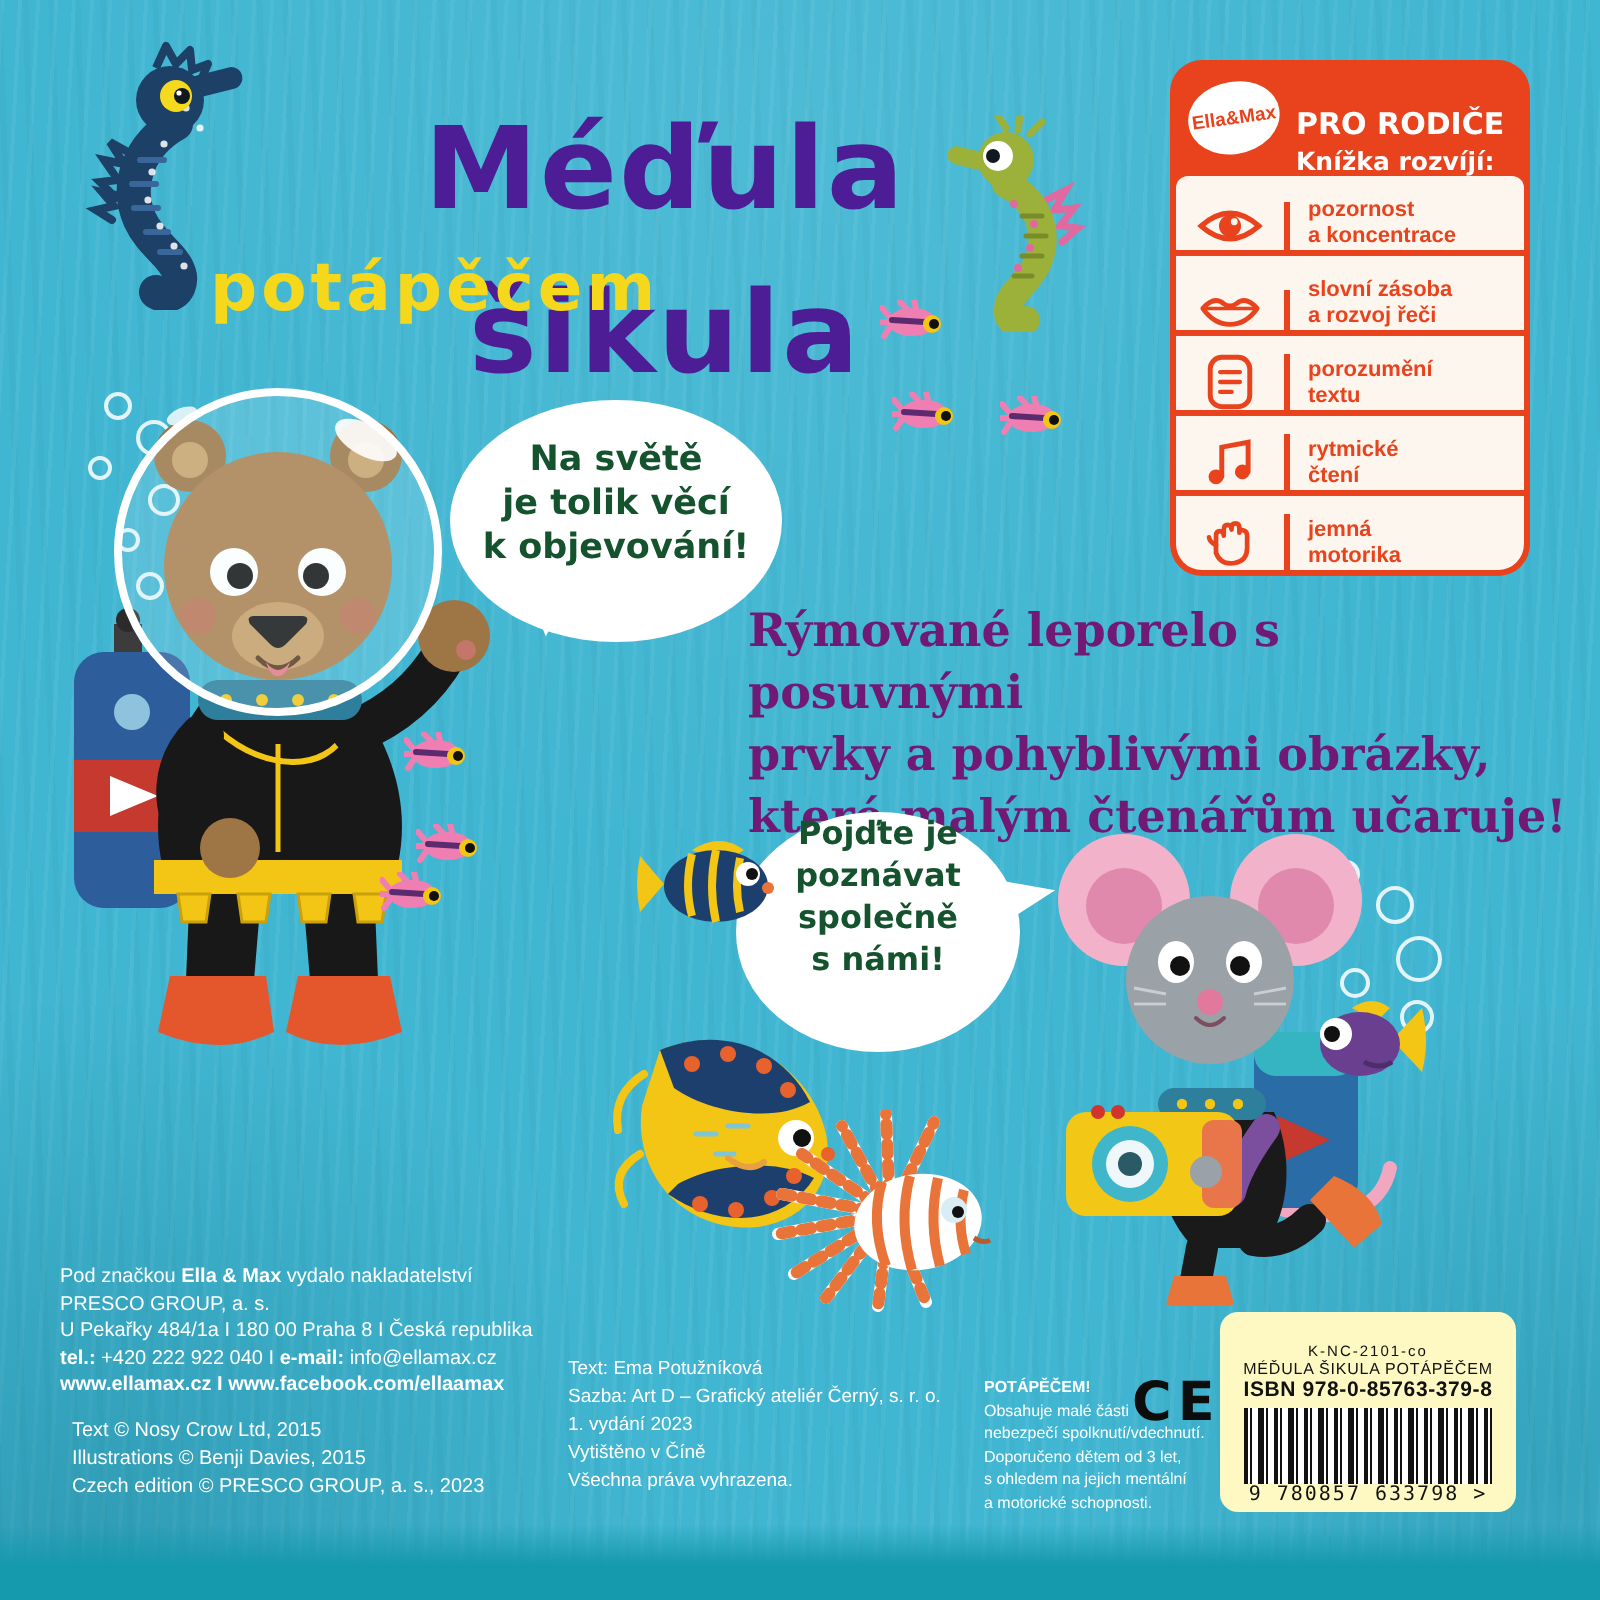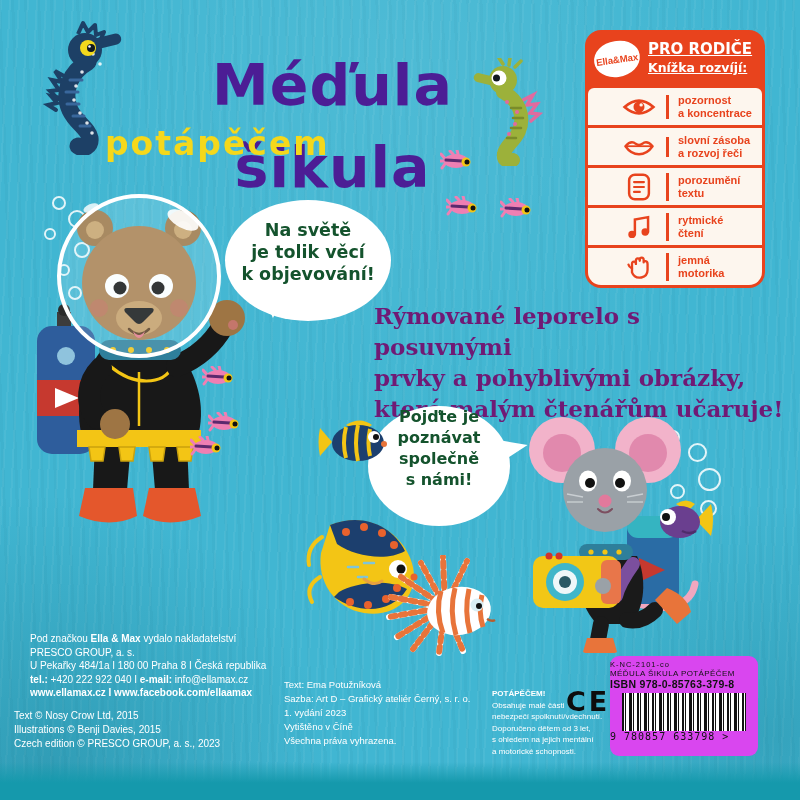--- a/index.html
+++ b/index.html
@@ -26,24 +26,24 @@
     font-family:"DejaVu Sans",sans-serif;font-weight:800;font-size:33px;
     color:#f5d81b;letter-spacing:2px;line-height:48px;}
 
   
   .pbox{left:585px;top:30px;width:180px;background:#e8431d;border-radius:16px;
     padding:3px;box-sizing:border-box;}
   .pb-header{position:relative;height:52px;color:#fff;}
   .pb-logo{position:absolute;left:6px;top:8px;width:46px;height:36px;background:#fff;
     border-radius:50% 46% 52% 48%;transform:rotate(-8deg);display:flex;align-items:center;
     justify-content:center;color:#e8431d;font-weight:bold;font-size:9.5px;}
-  .pb-head-text{position:absolute;left:60px;top:7px;text-decoration:underline;}
+  .pb-head-text{position:absolute;left:60px;top:20px;}
   .pb-title{font-size:15px;font-weight:800;font-family:"DejaVu Sans",sans-serif;line-height:19px;}
   .pb-sub{font-size:12.5px;font-weight:bold;font-family:"DejaVu Sans",sans-serif;line-height:17px;}
-  .pb-row{display:flex;background:#fdf6ee;height:37px;margin-top:3px;align-items:center;padding-left:24px;}
+  .pb-row{display:flex;background:#fdf6ee;height:37px;margin-top:3px;align-items:flex-end;}
   .pb-row.first{border-radius:6px 6px 0 0;}
   .pb-row.last{border-radius:0 0 13px 13px;}
   .pb-icon{width:54px;display:flex;align-items:center;justify-content:center;
     border-right:3px solid #e8431d;flex:none;}
   .pb-label{flex:1;display:flex;align-items:center;padding-left:9px;
     color:#e8431d;font-size:11px;font-weight:bold;line-height:13px;}
 
   
   .bubble{background:#fff;border-radius:50%;text-align:center;
     color:#14532d;font-family:"DejaVu Sans",sans-serif;font-weight:bold;}
@@ -57,31 +57,31 @@
   .tail2{left:500px;top:438px;border-width:9px 0 13px 28px;
     border-color:transparent transparent transparent #fff;transform:rotate(-8deg);}
 
   
   .promo{left:374px;top:300px;width:410px;font-family:"DejaVu Serif",serif;
     font-weight:bold;font-size:23px;line-height:31px;color:#701a75;}
 
   
   .foot{color:#fff;font-size:10px;line-height:13.5px;}
   .publisher{left:30px;top:632px;}
-  .copyright{left:14px;top:709px;line-height:14px;}
+  .copyright{left:36px;top:709px;line-height:14px;}
   .credits{left:284px;top:678px;font-size:9.5px;line-height:14px;}
   .warning{left:492px;top:688px;font-size:8px;line-height:11.5px;}
   .warning .wtitle{font-weight:bold;}
   .b{font-weight:bold;}
   .ce{left:566px;top:662px;color:#0d0d0d;font-family:"DejaVu Sans",sans-serif;
     font-weight:800;font-size:27px;letter-spacing:3px;margin-top:24px;}
 
   
-  .bcard{left:610px;top:656px;width:148px;height:100px;background:#d946ef;border-radius:9px;
-    color:#111;box-sizing:border-box;padding-top:4px;}
+  .bcard{left:610px;top:656px;width:148px;height:100px;background:#fef9c3;border-radius:9px;
+    text-align:center;color:#111;box-sizing:border-box;padding-top:15px;}
   .bcode{font-size:7.5px;letter-spacing:1px;}
   .btitle{font-size:8px;font-weight:normal;letter-spacing:.4px;}
   .bisbn{font-size:10.5px;font-weight:bold;letter-spacing:.3px;line-height:13px;}
   .bars{height:38px;margin:2px 12px 0 12px;
     background:repeating-linear-gradient(90deg,#111 0 2px,#fff 2px 3px,#111 3px 4px,
       #fff 4px 7px,#111 7px 10px,#fff 10px 11px,#111 11px 12px,#fff 12px 15px);}
   .bdigits{font-family:"DejaVu Sans Mono",monospace;font-size:10px;letter-spacing:1px;}
 
   .bub{border:2px solid rgba(255,255,255,.85);border-radius:50%;}
 </style>

